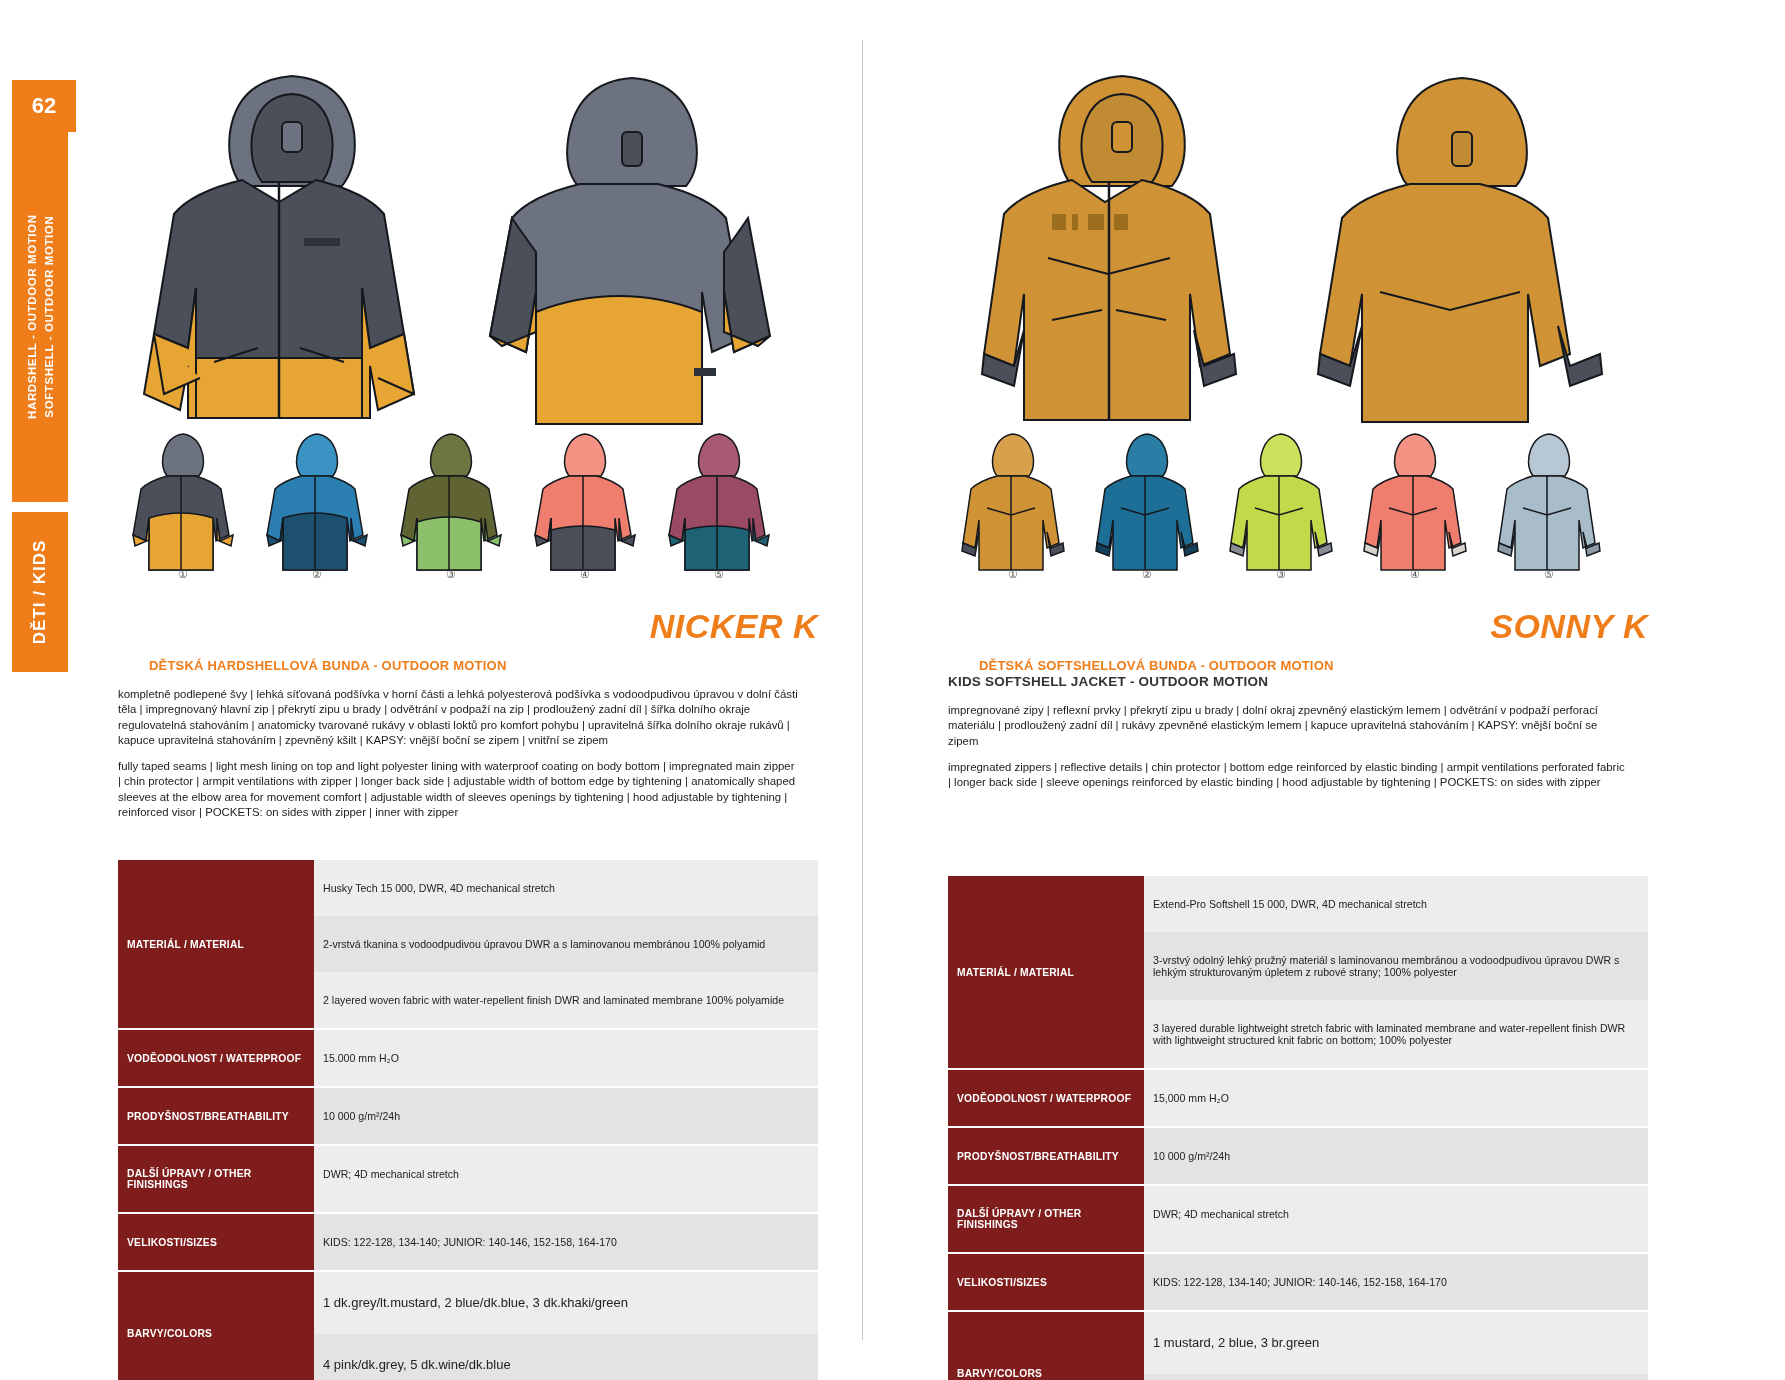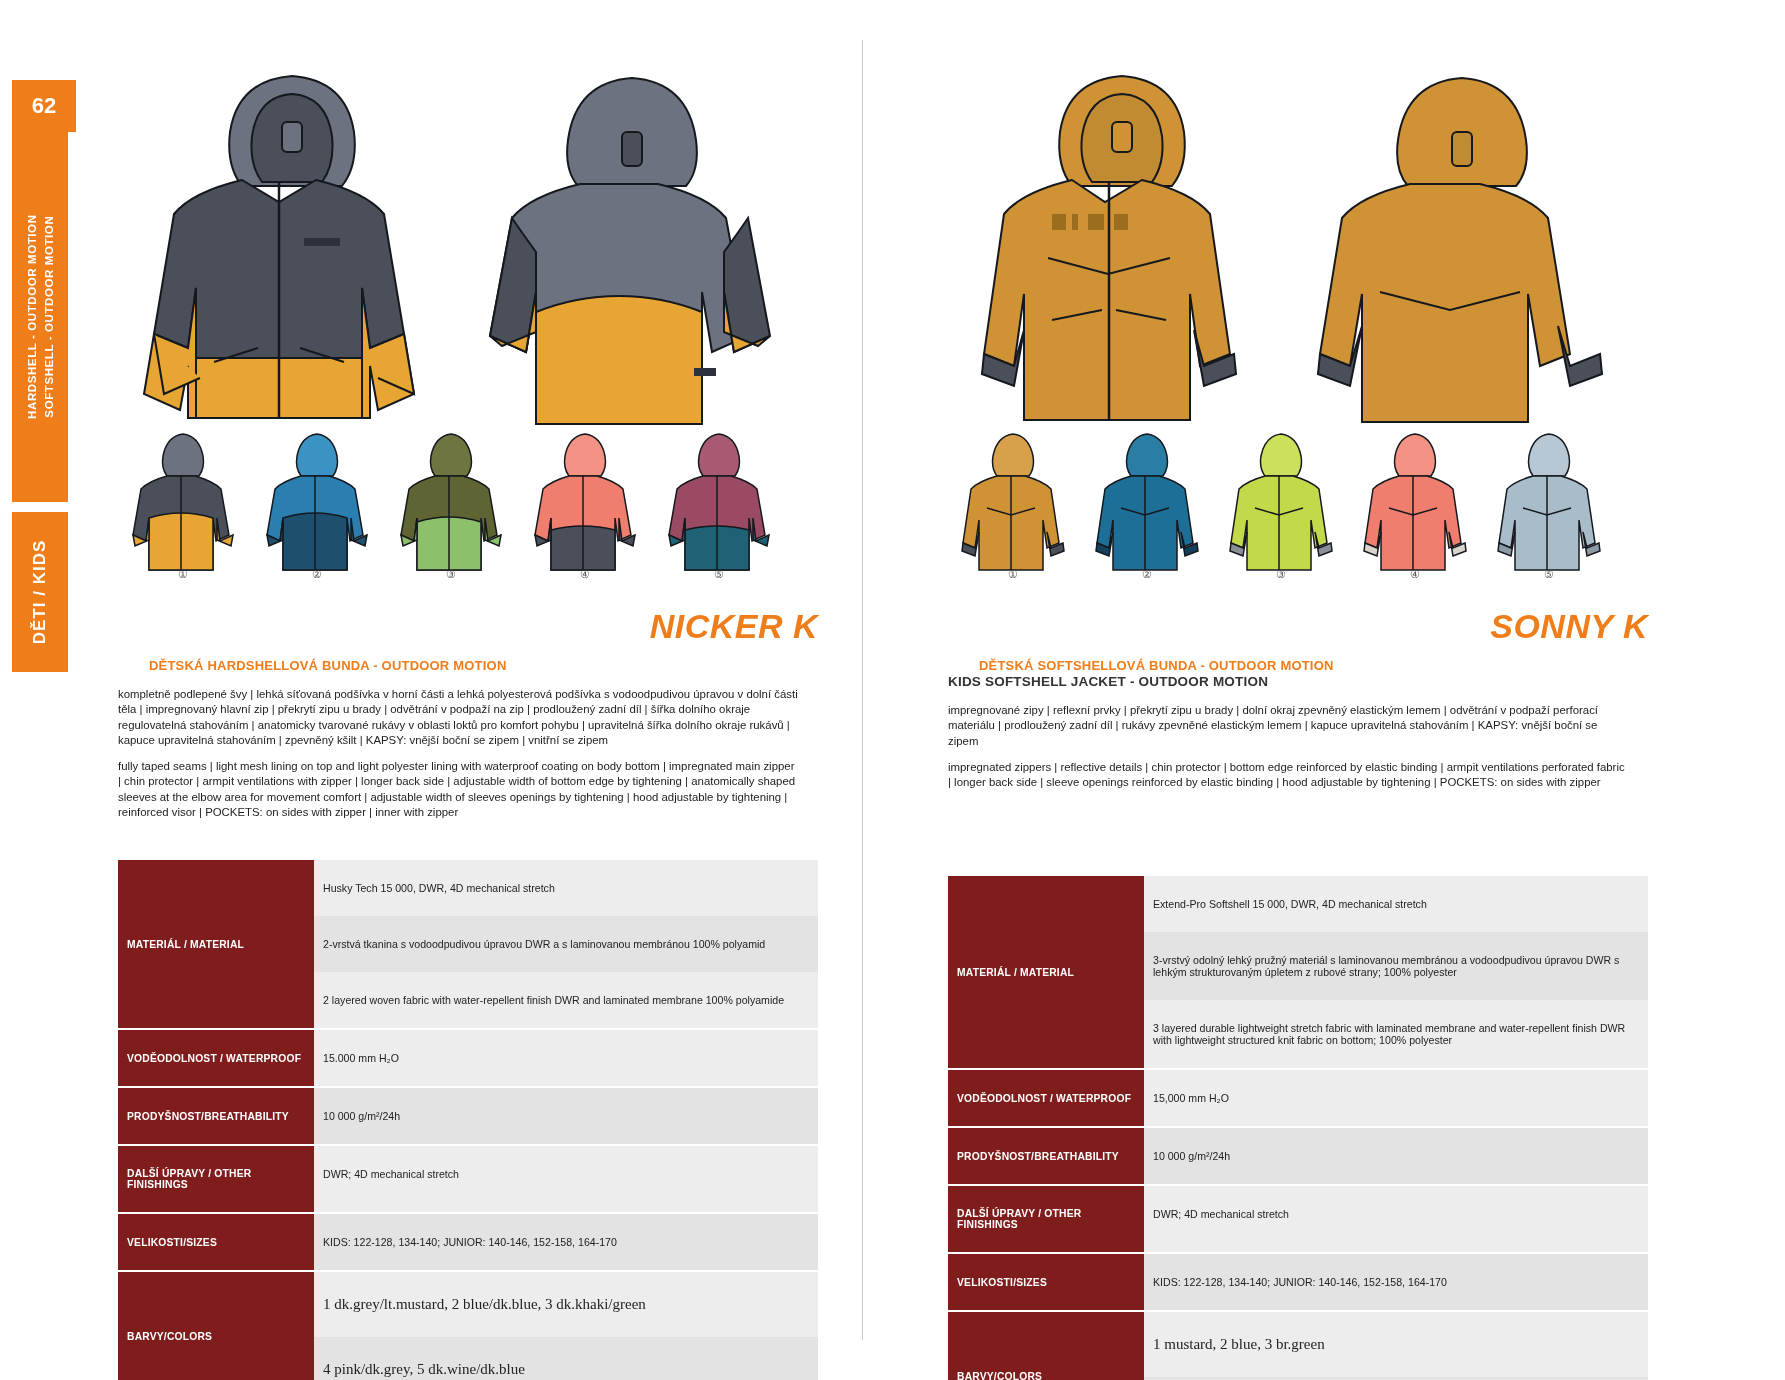--- a/index.html
+++ b/index.html
@@ -53,21 +53,21 @@
 
   
   .spec{margin-top:40px;width:700px;border-collapse:collapse;font-size:10.6px;}
   .spec td{vertical-align:top;padding:22px 9px;}
   .spec .lbl{
     background:#7f1d1d;color:#fff;font-weight:bold;width:178px;font-size:10.3px;
     letter-spacing:.2px;vertical-align:middle;
   }
   .spec .val{background:#ededed;color:#222;}
   .spec .val.alt{background:#e3e3e3;}
-  .spec .val.small{font-size:15px;line-height:1.35;font-family:Liberation Serif, serif;}
+  .spec .val.small{font-size:13px;line-height:1.35;}
   .spec tr.sep td{padding:0;height:2px;background:#fff;}
 
   
   .icons{display:flex;gap:14px;margin-top:28px;align-items:center;}
   .ic{
     width:46px;height:46px;border-radius:50%;background:#7f1d1d;
     display:flex;align-items:flex-start;justify-content:center;color:#fff;
     font-size:16px;font-weight:bold;
   }
   .ic svg{display:block;}

